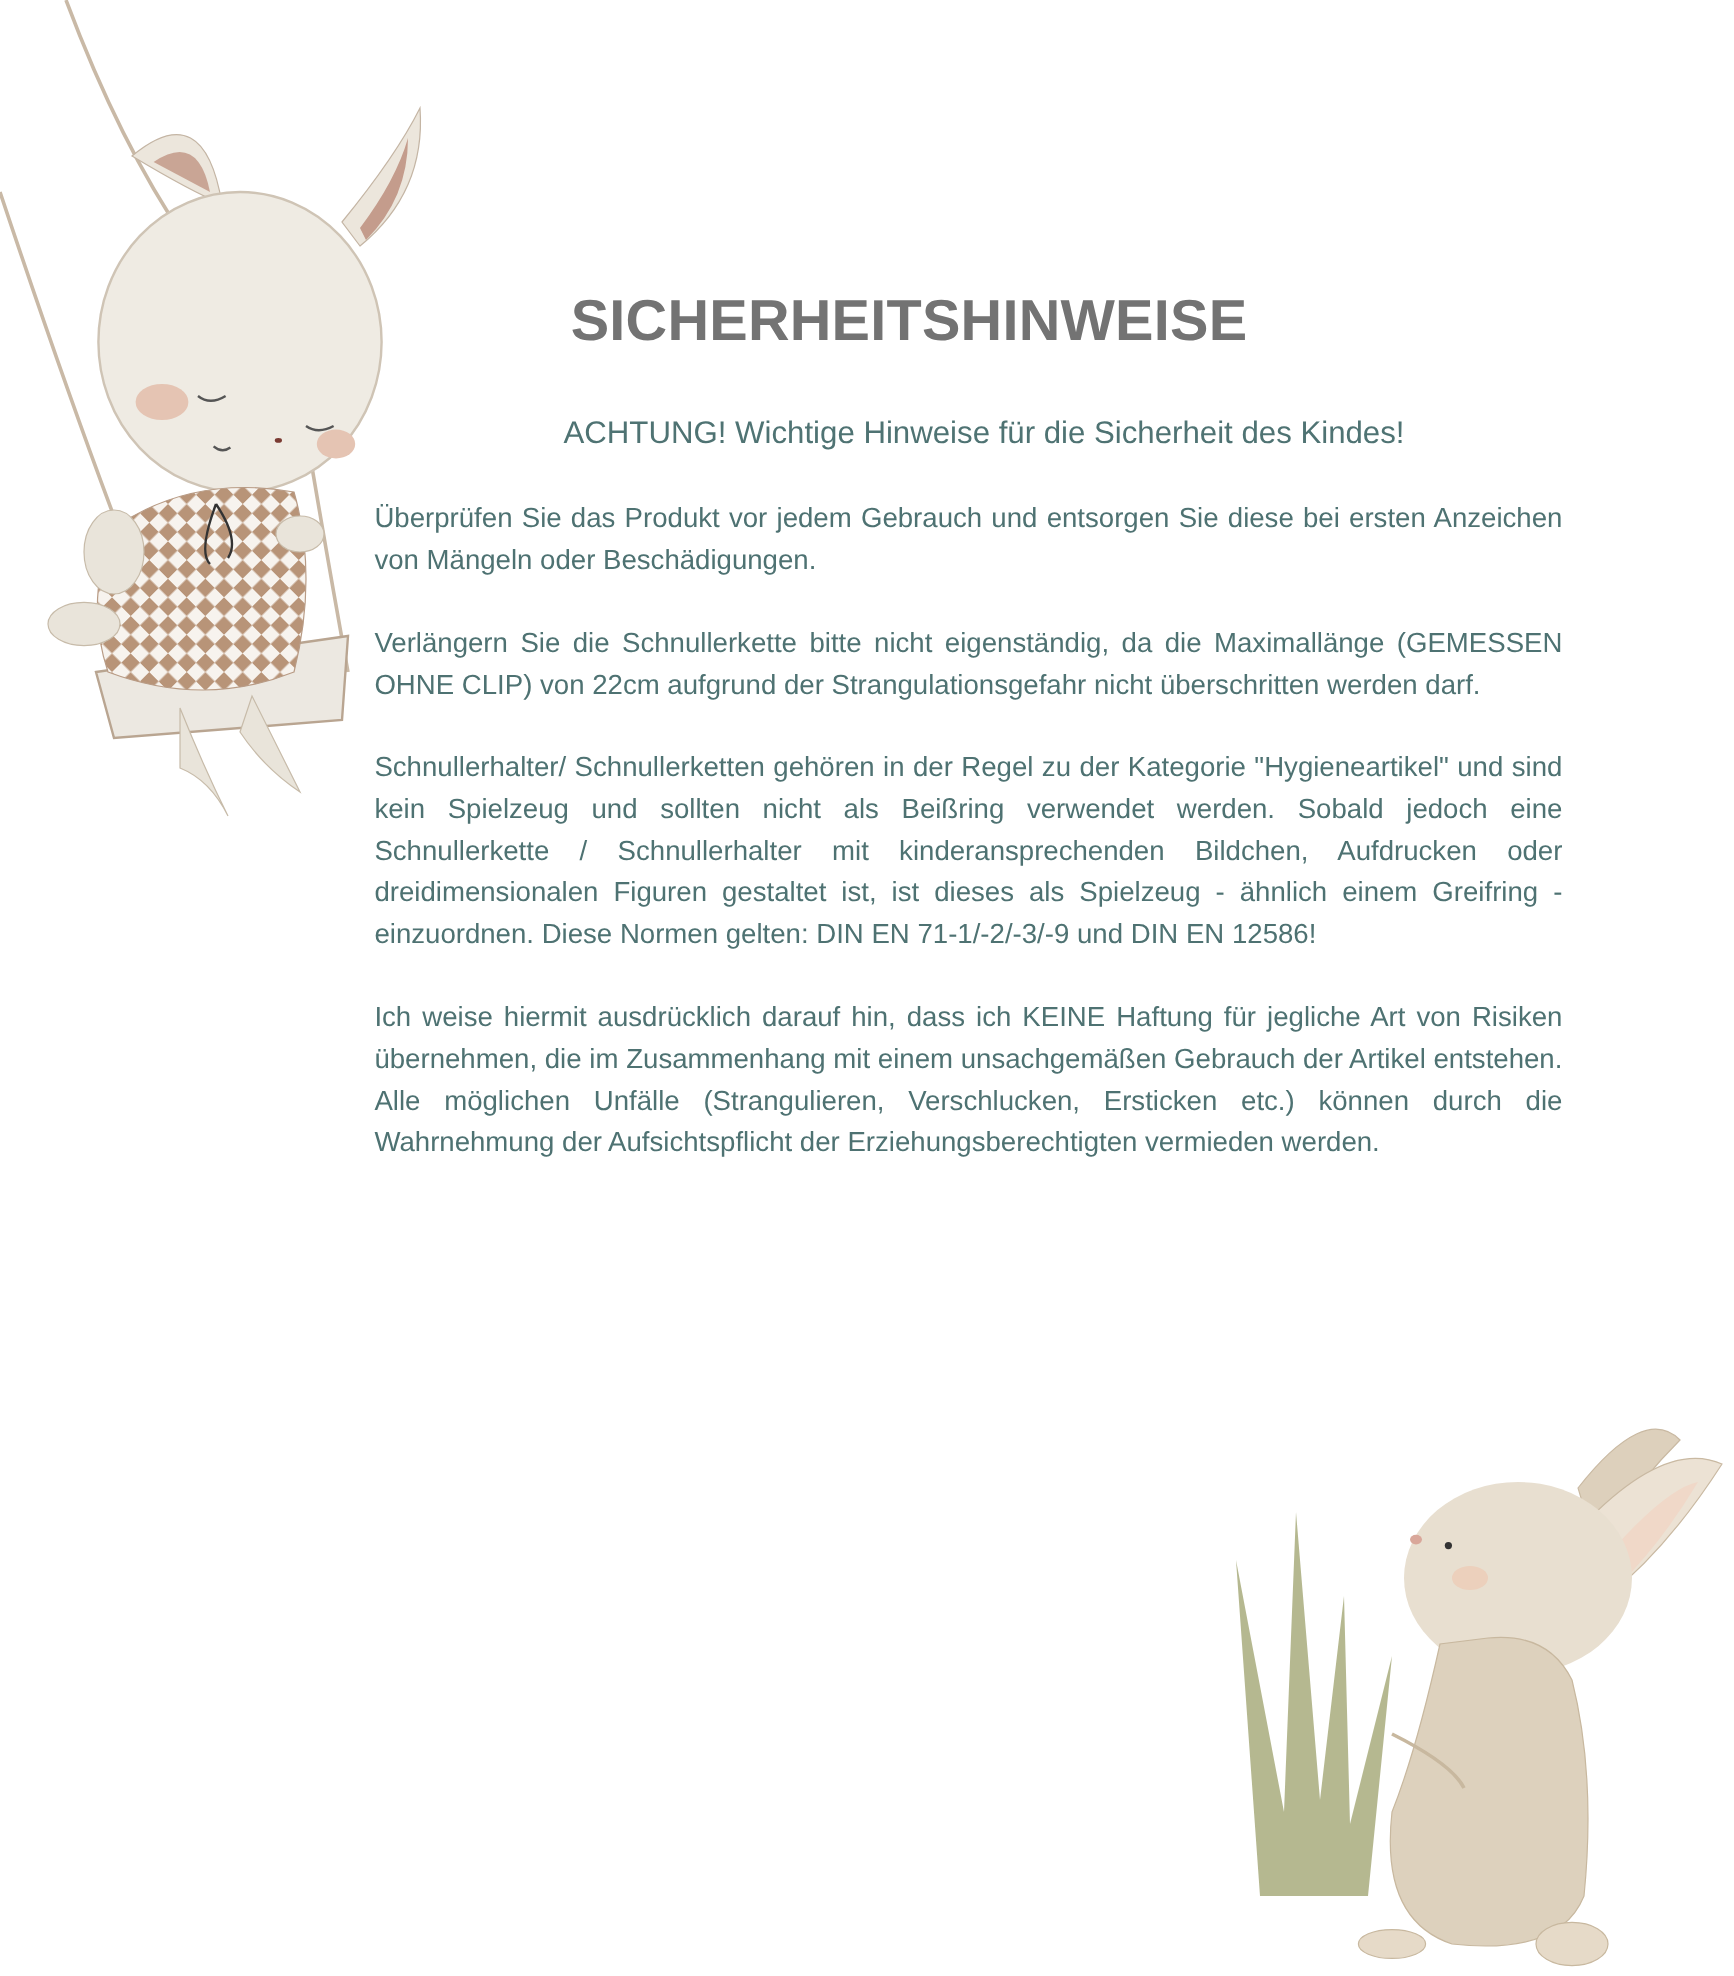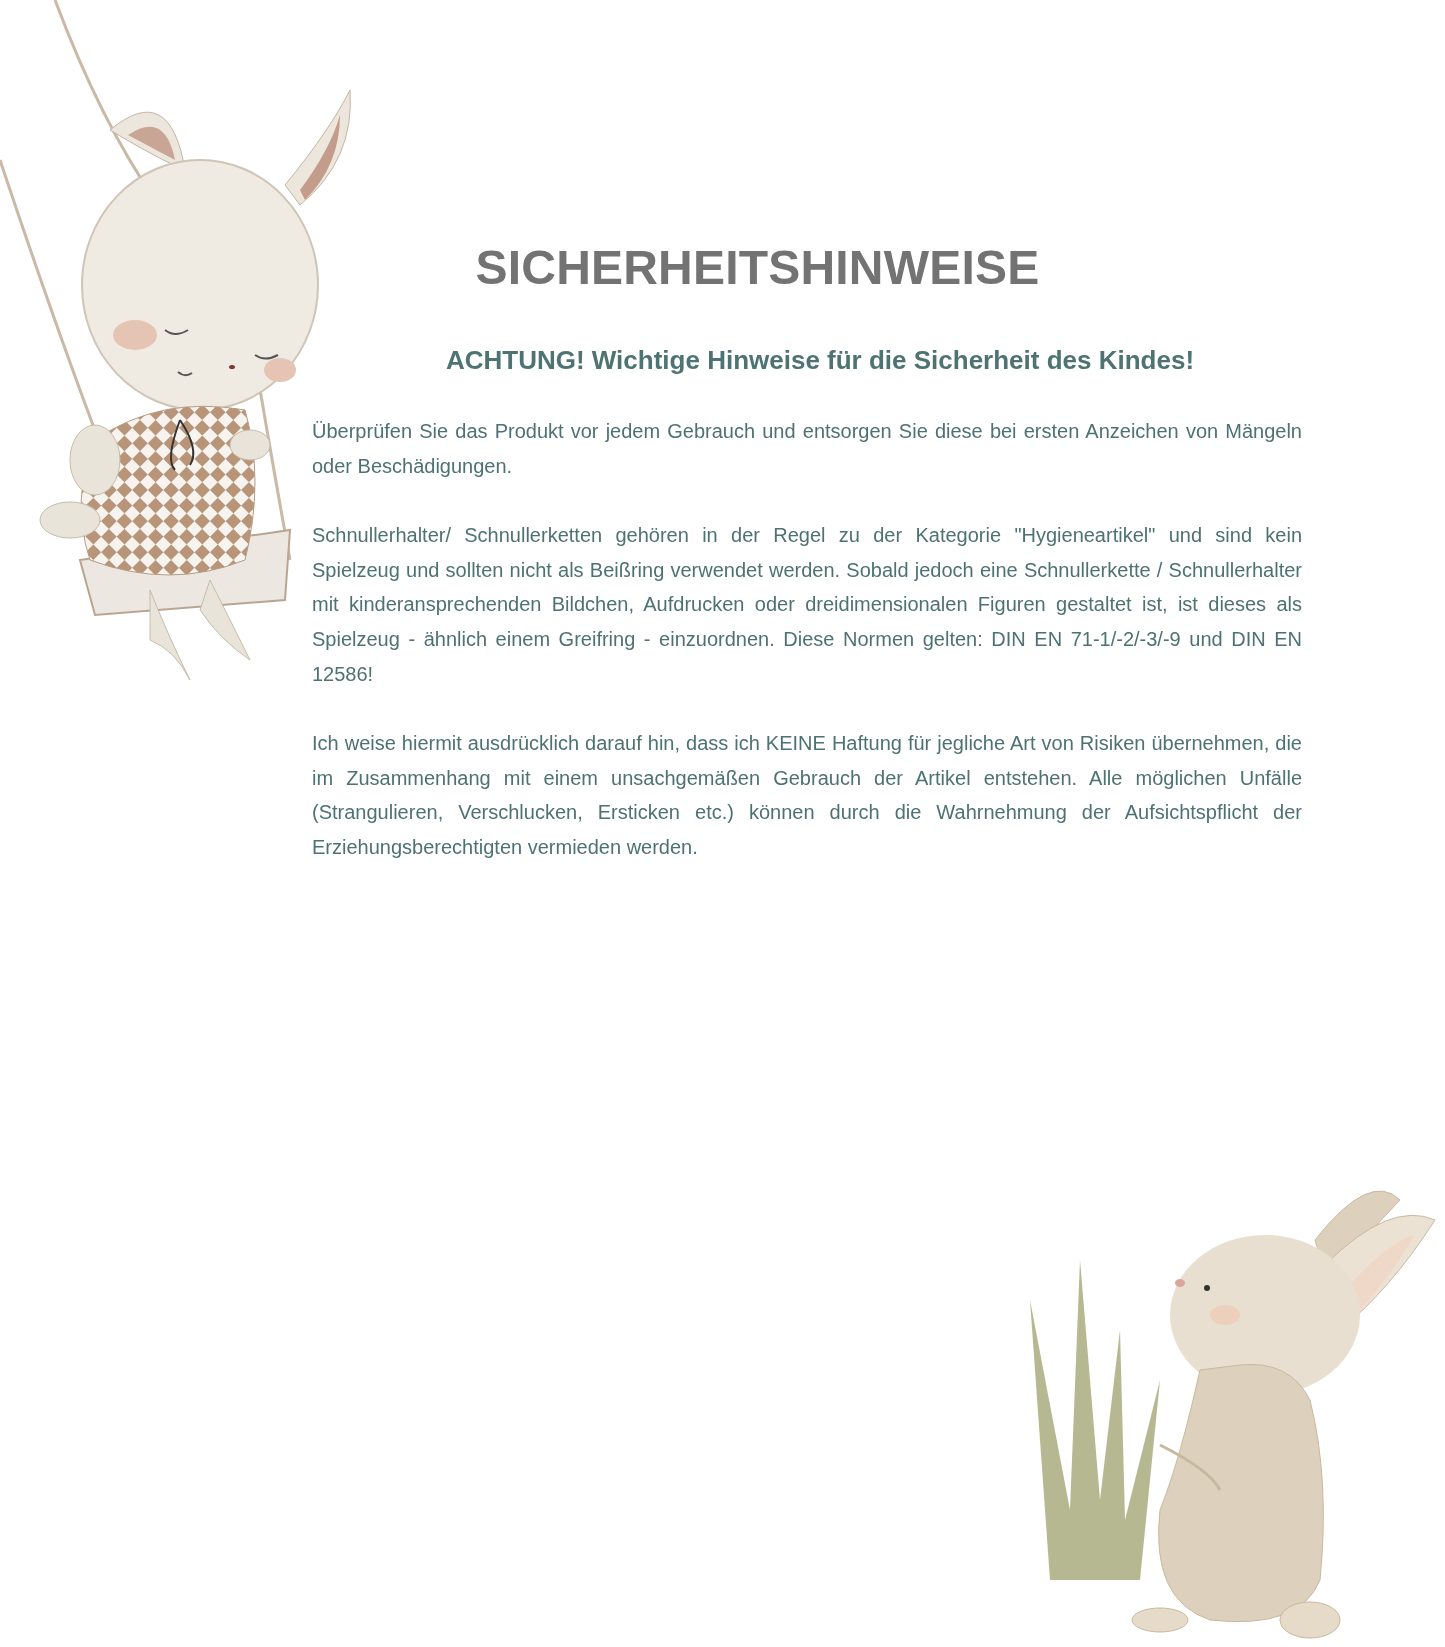--- a/index.html
+++ b/index.html
@@ -8,26 +8,26 @@
       font-family: "Liberation Sans", sans-serif;
       color: #4a7070;
     }
     .title {
       position: absolute; left: 0; width: 1445px; top: 208px;
       text-align: center; font-weight: bold; font-size: 48px;
       color: #737373; letter-spacing: 0.2px; padding-left: 70px; box-sizing: border-box;
     }
     .subtitle {
       position: absolute; left: 310px; width: 990px; top: 345px;
-      text-align: center; font-weight: bold; font-size: 26px; color: #4f7373;
+      text-align: center; font-weight: normal; font-size: 26px; color: #4f7373;
       padding-left: 30px; box-sizing: border-box;
     }
     .content {
       position: absolute; left: 312px; top: 414px; width: 990px;
-      font-size: 20px; line-height: 34.6px; color: #4e7272;
+      font-size: 23px; line-height: 34.6px; color: #4e7272;
     }
     .content p { margin: 0 0 35px 0; text-align: justify; text-align-last: left; }
     .illus { position: absolute; }
     .illus-swing { left: 0; top: 0; width: 370px; height: 700px; }
     .illus-sit { left: 1010px; top: 1180px; width: 435px; height: 467px; }
   </style>
 </head>
 <body>
 
 <svg class="illus illus-swing" viewBox="0 0 370 700">
@@ -66,20 +66,21 @@
   <ellipse cx="70" cy="520" rx="30" ry="18" fill="#e9e4da" stroke="#c7bba9"></ellipse>
   <path d="M150 590 Q 170 640 190 680 Q 175 650 150 640 Z" fill="#e9e4da" stroke="#c7bba9"></path>
   <path d="M210 580 Q 230 620 250 660 Q 220 640 200 610 Z" fill="#e9e4da" stroke="#c7bba9"></path>
 </svg>
 
 <h1 class="title">SICHERHEITSHINWEISE</h1>
 <div class="subtitle">ACHTUNG! Wichtige Hinweise für die Sicherheit des Kindes!</div>
 
 <div class="content">
   <p>Überprüfen Sie das Produkt vor jedem Gebrauch und entsorgen Sie diese bei ersten Anzeichen von Mängeln oder Beschädigungen.</p>
+  <p>Verlängern Sie die Schnullerkette bitte nicht eigenständig, da die Maximallänge (GEMESSEN OHNE CLIP) von 22cm aufgrund der Strangulationsgefahr nicht überschritten werden darf.</p>
   <p>Schnullerhalter/ Schnullerketten gehören in der Regel zu der Kategorie "Hygieneartikel" und sind kein  Spielzeug und sollten nicht als Beißring verwendet werden. Sobald jedoch eine Schnullerkette / Schnullerhalter mit kinderansprechenden Bildchen, Aufdrucken oder dreidimensionalen Figuren gestaltet ist, ist dieses als Spielzeug - ähnlich einem Greifring - einzuordnen. Diese Normen gelten: DIN EN 71-1/-2/-3/-9 und DIN EN 12586!</p>
   <p>Ich weise hiermit ausdrücklich darauf hin, dass ich KEINE Haftung für jegliche Art von Risiken übernehmen, die im Zusammenhang mit einem unsachgemäßen Gebrauch der Artikel entstehen. Alle möglichen Unfälle (Strangulieren, Verschlucken, Ersticken etc.) können durch die Wahrnehmung der Aufsichtspflicht der Erziehungsberechtigten vermieden werden.</p>
 </div>
 
 <svg class="illus illus-sit" viewBox="0 0 435 467">
 
   <path d="M40 400 L 20 120 L 60 330 L 70 80 L 90 320 L 110 150 L 115 340 L 150 200 L 130 400 Z" fill="#a8ab7c" opacity="0.85"></path>
 
   <path d="M305 60 Q 360 -10 390 20 Q 350 60 320 110 Z" fill="#ddd0bc" stroke="#c9b9a2"></path>
   <path d="M315 85 Q 380 20 425 40 Q 380 110 330 150 Z" fill="#ece2d4" stroke="#c9b9a2"></path>

